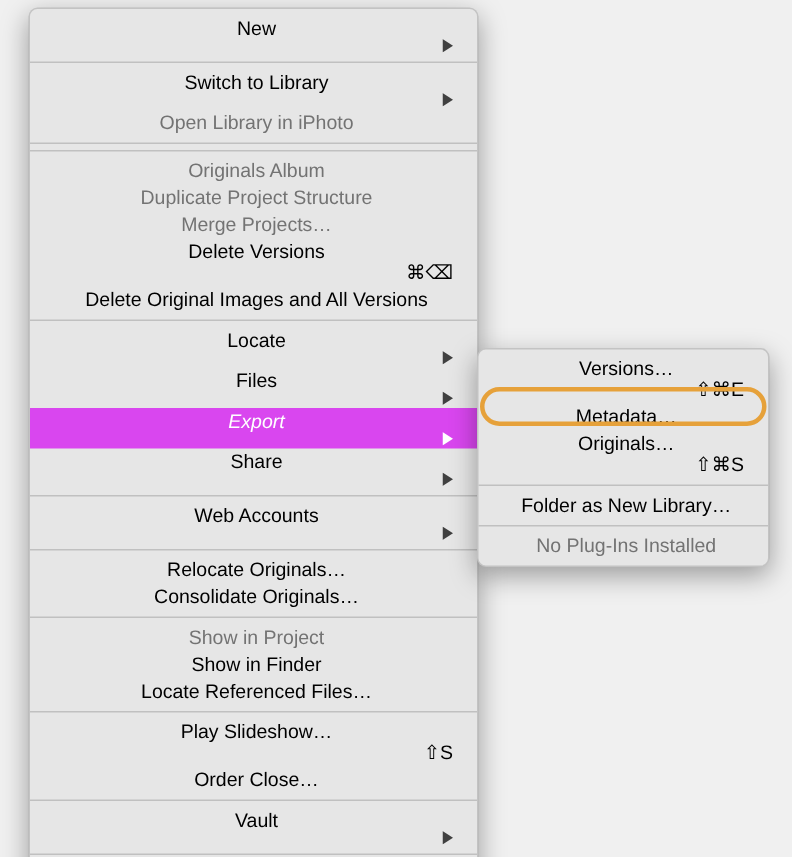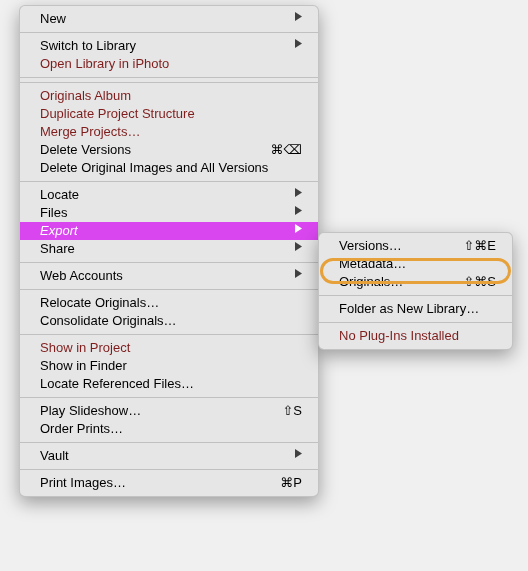--- a/index.html
+++ b/index.html
@@ -1,19 +1,19 @@
 <!DOCTYPE html>
 <html><head>
 <meta charset="utf-8">
 <style>
   html,body{margin:0;padding:0;background:#f0f0f0;font-family:-apple-system,"Helvetica Neue",Arial,sans-serif;width:528px;height:571px;}
   .menu{position:absolute;left:19px;top:5px;width:298px;background:#e6e6e6;border:1px solid rgba(0,0,0,0.15);border-radius:6px;box-shadow:0 6px 18px rgba(0,0,0,0.35);padding:4px 0;}
   .submenu{position:absolute;left:318px;top:232px;width:193px;background:#e6e6e6;border:1px solid rgba(0,0,0,0.15);border-radius:6px;box-shadow:0 6px 18px rgba(0,0,0,0.35);padding:4px 0;}
-  .item{display:flex;align-items:flex-start;font-size:13px;line-height:14px;padding:2px 16px 2px 20px;color:#000;position:relative;}
-  .item.disabled{color:#7f1d1d;}
+  .item{display:flex;align-items:center;font-size:13px;line-height:14px;padding:2px 16px 2px 20px;color:#000;position:relative;flex-direction:column;}
+  .item.disabled{color:#737373;}
   .sep{height:1px;margin:4px 0;background:#c0c0c0;}
   .grow{flex:1;}
   .shortcut{color:#000;font-size:13px;margin-left:auto;}
   .arrow{margin-left:auto;}
   .arrow svg{display:block;}
   .selected{background:#d946ef;color:#fff;font-style:italic;}
   .selected .arrow svg path{fill:#fff;}
   .circle{position:absolute;border:3px solid #e6a13a;border-radius:14px;pointer-events:none;}
 </style>
 </head>
@@ -133,21 +133,21 @@
     <span class="grow">Locate Referenced Files…</span>
   </div>
 
   <div class="sep"></div>
 
   <div class="item">
     <span class="grow">Play Slideshow…</span>
     <span class="shortcut">⇧S</span>
   </div>
   <div class="item">
-    <span class="grow">Order Prints…</span>
+    <span class="grow">Order Close…</span>
   </div>
 
   <div class="sep"></div>
 
   <div class="item">
     <span class="grow">Vault</span>
     <span class="arrow">
         <svg width="7" height="9">
           <path d="M0 0 L7 4.5 L0 9 Z" fill="#404040"></path>
         </svg>

